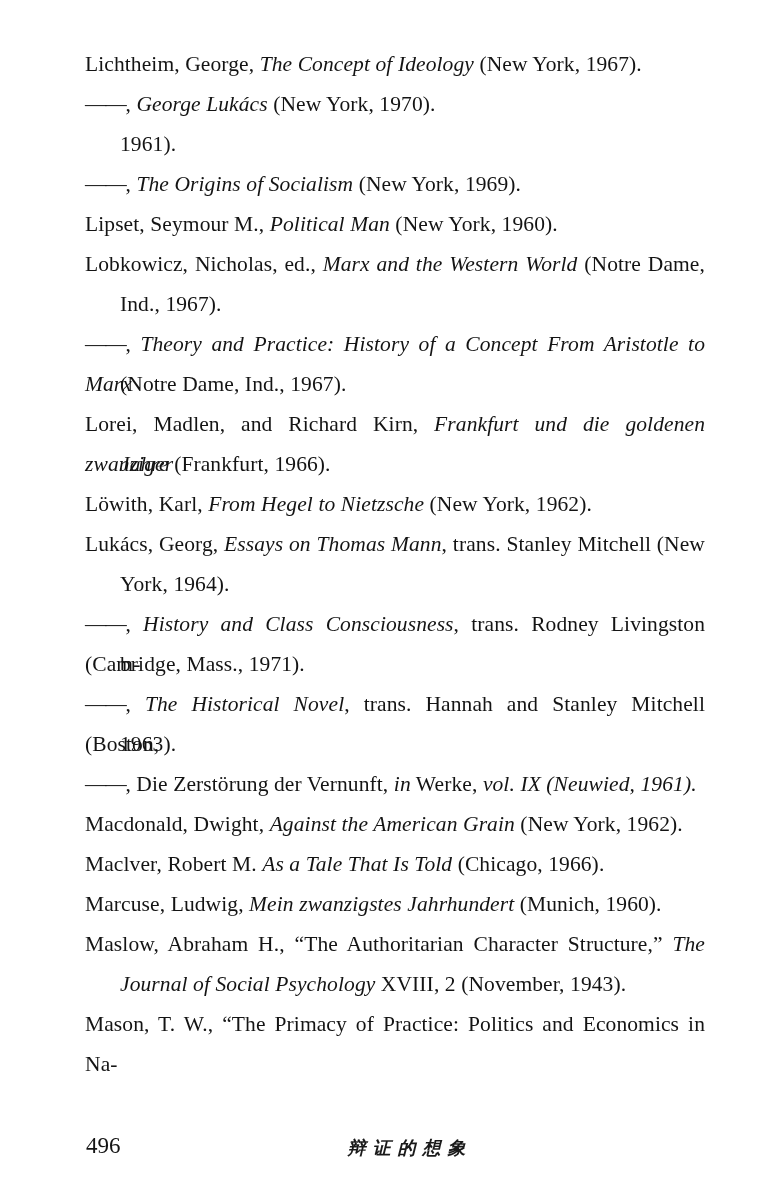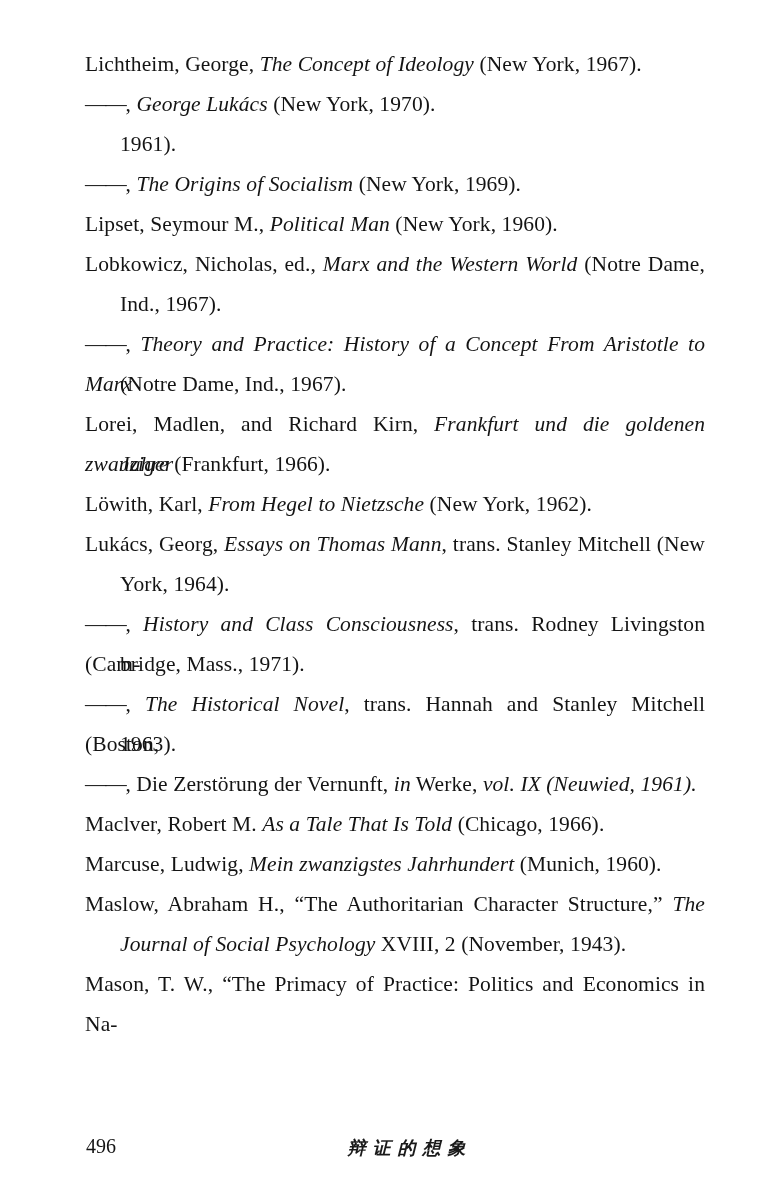--- a/index.html
+++ b/index.html
@@ -39,21 +39,21 @@
     text-align-last: justify;
     text-justify: inter-word;
   }
   .s-r { font-style: normal; }
   .s-i { font-style: italic; }
   .s-d { font-style: normal; letter-spacing: -0.06em; }
   .footer-pagenum {
     position: absolute;
     left: 86px;
     top: 1126px;
-    font-size: 20px;
+    font-size: 23px;
     line-height: 40px;
     color: #141414;
   }
   .footer-title {
     position: absolute;
     left: 0;
     right: 0;
     top: 1131px;
     text-align: center;
     font-size: 18px;
@@ -83,20 +83,21 @@
       <div class="line j"><span class="s-r">Lorei, Madlen, and Richard Kirn, </span><span class="s-i">Frankfurt und die goldenen zwanziger</span></div>
       <div class="line indent"><span class="s-i">Jahre</span><span class="s-r"> (Frankfurt, 1966).</span></div>
       <div class="line"><span class="s-r">Löwith, Karl, </span><span class="s-i">From Hegel to Nietzsche</span><span class="s-r"> (New York, 1962).</span></div>
       <div class="line j"><span class="s-r">Lukács, Georg, </span><span class="s-i">Essays on Thomas Mann</span><span class="s-r">, trans. Stanley Mitchell (New</span></div>
       <div class="line indent"><span class="s-r">York, 1964).</span></div>
       <div class="line j"><span class="s-d">——</span><span class="s-r">, </span><span class="s-i">History and Class Consciousness</span><span class="s-r">, trans. Rodney Livingston (Cam-</span></div>
       <div class="line indent"><span class="s-r">bridge, Mass., 1971).</span></div>
       <div class="line j"><span class="s-d">——</span><span class="s-r">, </span><span class="s-i">The Historical Novel</span><span class="s-r">, trans. Hannah and Stanley Mitchell (Boston,</span></div>
       <div class="line indent"><span class="s-r">1963).</span></div>
       <div class="line"><span class="s-d">——</span><span class="s-r">, Die Zerstörung der Vernunft, </span><span class="s-i">in</span><span class="s-r"> Werke, </span><span class="s-i">vol. IX (Neuwied, 1961).</span></div>
+      <div class="line"><span class="s-r">Macdonald, Dwight, </span><span class="s-i">Against the American Grain</span><span class="s-r"> (New York, 1962).</span></div>
       <div class="line"><span class="s-r">Maclver, Robert M. </span><span class="s-i">As a Tale That Is Told</span><span class="s-r"> (Chicago, 1966).</span></div>
       <div class="line"><span class="s-r">Marcuse, Ludwig, </span><span class="s-i">Mein zwanzigstes Jahrhundert</span><span class="s-r"> (Munich, 1960).</span></div>
       <div class="line j"><span class="s-r">Maslow, Abraham H., “The Authoritarian Character Structure,” </span><span class="s-i">The</span></div>
       <div class="line indent"><span class="s-i">Journal of Social Psychology</span><span class="s-r"> XVIII, 2 (November, 1943).</span></div>
       <div class="line j"><span class="s-r">Mason, T. W., “The Primacy of Practice: Politics and Economics in Na-</span></div>
     </div>
   <div class="footer-pagenum">496</div>
   <div class="footer-title">辩证的想象</div>
 </div>
 

